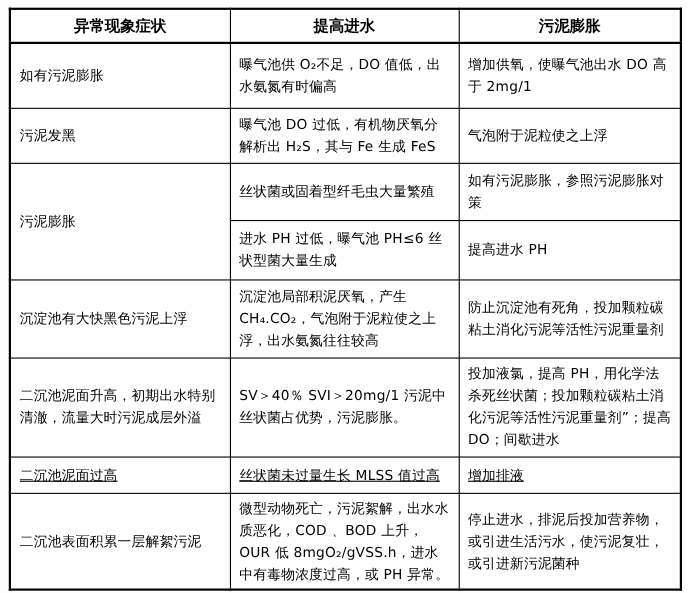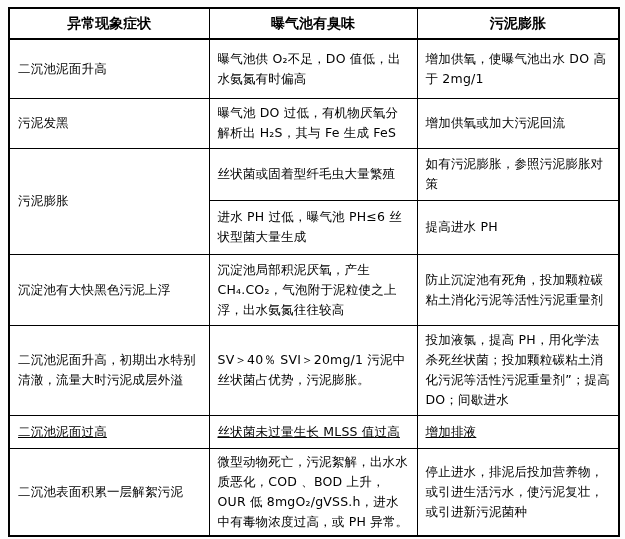--- a/index.html
+++ b/index.html
@@ -60,34 +60,34 @@
 <div class="page">
   <table class="troubleshooting">
     <colgroup>
       <col class="c1">
         <col class="c2">
         <col class="c3">
     </colgroup>
     <thead>
       <tr>
         <th>异常现象症状</th>
-        <th>曝气池有臭味</th>
+        <th>提高进水</th>
         <th>污泥膨胀</th>
       </tr>
     </thead>
     <tbody>
       <tr class="r1">
-        <td>二沉池泥面升高</td>
+        <td>如有污泥膨胀</td>
         <td>曝气池供 O₂不足，DO 值低，出水氨氮有时偏高</td>
         <td>增加供氧，使曝气池出水 DO 高于 2mg/1</td>
       </tr>
       <tr class="r2">
         <td>污泥发黑</td>
         <td>曝气池 DO 过低，有机物厌氧分解析出 H₂S，其与 Fe 生成 FeS</td>
-        <td>增加供氧或加大污泥回流</td>
+        <td>气泡附于泥粒使之上浮</td>
       </tr>
       <tr class="r3a">
         <td rowspan="2">污泥膨胀</td>
         <td>丝状菌或固着型纤毛虫大量繁殖</td>
         <td>如有污泥膨胀，参照污泥膨胀对策</td>
       </tr>
       <tr class="r3b">
         <td>进水 PH 过低，曝气池 PH≤6 丝状型菌大量生成</td>
         <td>提高进水 PH</td>
       </tr>

